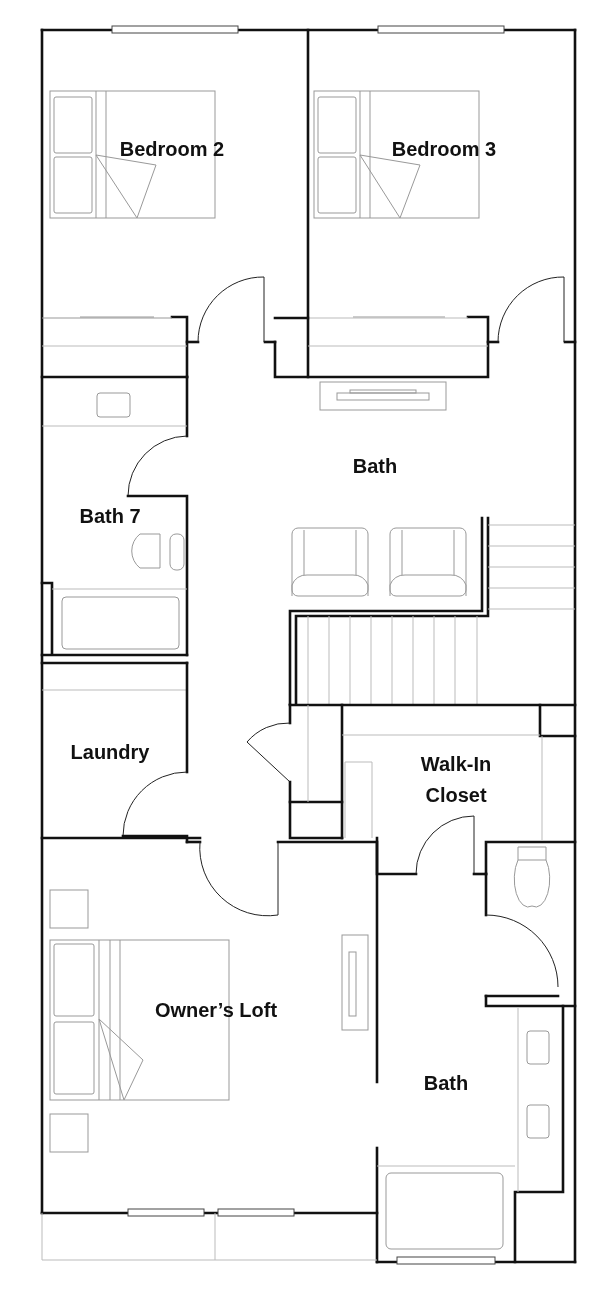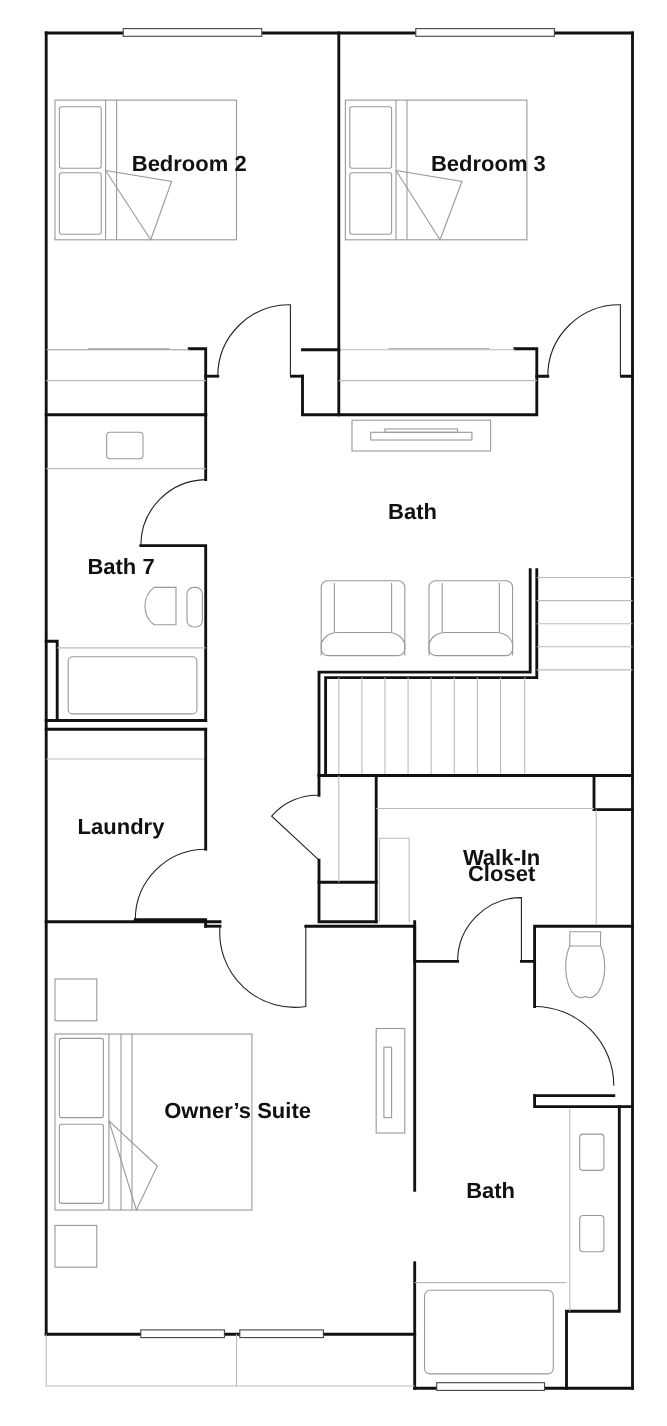--- a/index.html
+++ b/index.html
@@ -196,16 +196,16 @@
     <rect class="t" x="386" y="1173" width="117" height="76" rx="5"></rect>
     <rect class="win" x="397" y="1257" width="98" height="7"></rect>
   </g>
 </svg>
 
 <div class="label" style="left:172px;top:149px;">Bedroom 2</div>
 <div class="label" style="left:444px;top:149px;">Bedroom 3</div>
 <div class="label" style="left:375px;top:466px;">Bath</div>
 <div class="label" style="left:110px;top:516px;">Bath 7</div>
 <div class="label" style="left:110px;top:752px;text-align:right;">Laundry</div>
-<div class="label" style="left:456px;top:764px;margin-top:16px;">Walk-In</div>
+<div class="label" style="left:456px;top:764px;">Walk-In</div>
 <div class="label" style="left:456px;top:795px;">Closet</div>
-<div class="label" style="left:216px;top:1010px;">Owner’s Suite</div>
+<div class="label" style="left:216px;top:1010px;">Owner’s Loft</div>
 <div class="label" style="left:446px;top:1038px;margin-top:45px;">Bath</div>
 
 </body></html>

